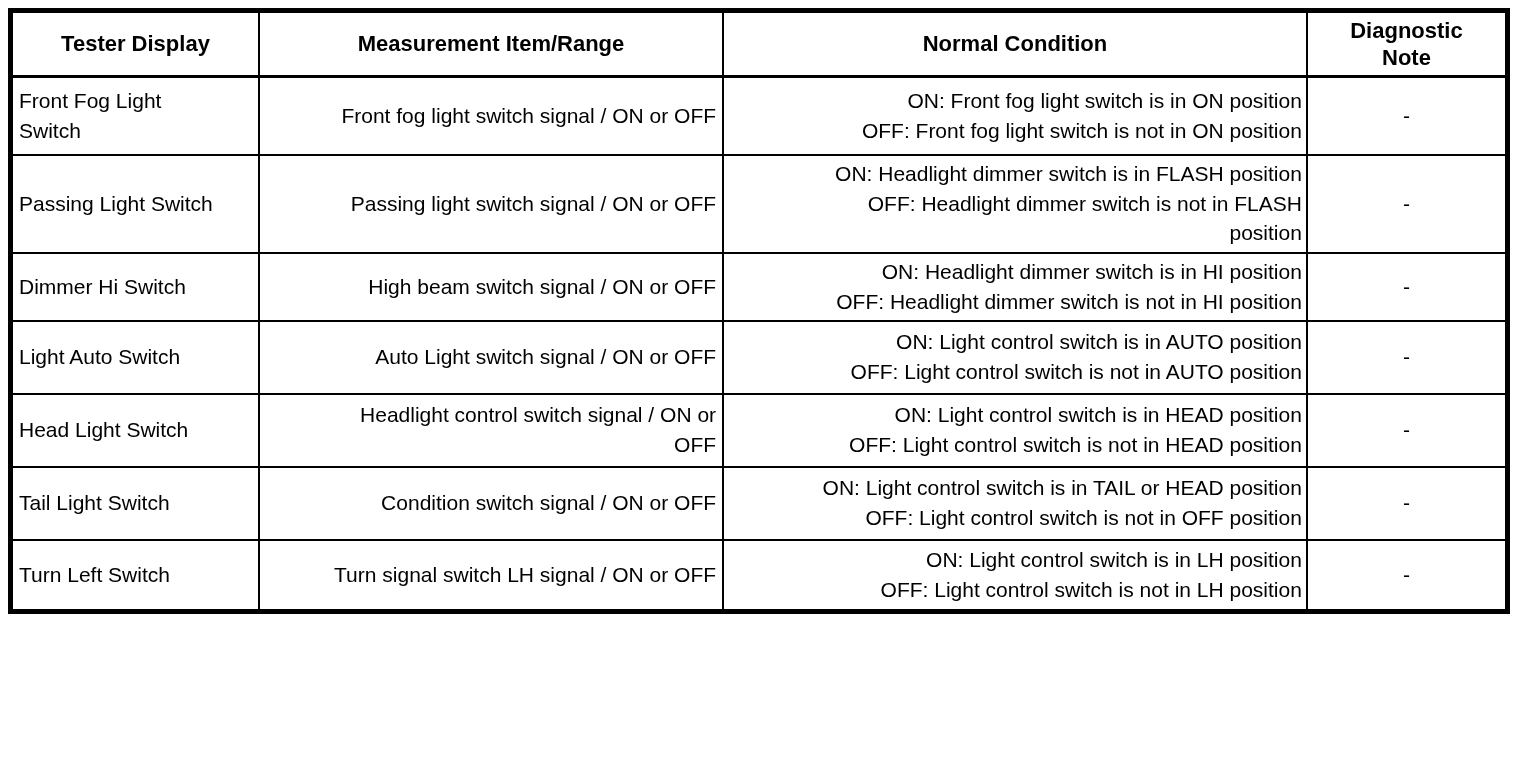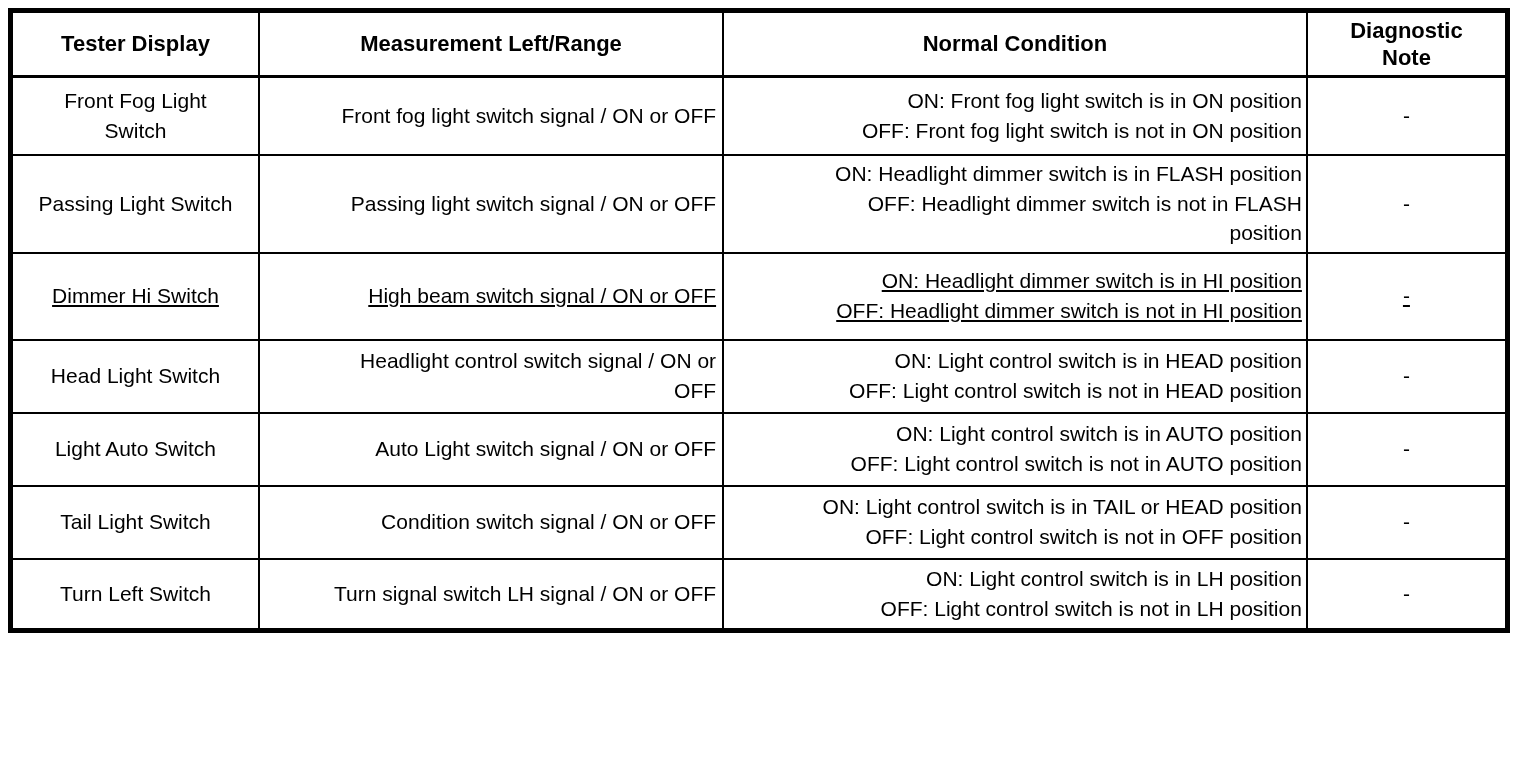--- a/index.html
+++ b/index.html
@@ -42,56 +42,56 @@
     height: 62px;
     line-height: 1.25;
     border-bottom: 3px solid #000000;
     padding: 0 4px;
   }
   td {
     font-size: 21px;
     line-height: 1.42;
   }
   td.tester {
-    text-align: center;
+    text-align: left;
     padding: 0 6px;
   }
   td.meas {
     text-align: right;
     padding: 0 6px;
   }
   td.cond {
     text-align: right;
     padding: 0 4px;
   }
   td.note {
     text-align: center;
     padding: 0 4px;
   }
   tr.h78 { height: 78px; }
   tr.h98 { height: 98px; }
-  tr.h74 { height: 87px; text-decoration: underline; }
+  tr.h74 { height: 68px; }
   tr.h73 { height: 73px; }
   tr.h72 { height: 72px; }
 </style>
 </head>
 <body>
 
 <div class="wrap">
   <table class="diag">
     <colgroup>
       <col class="c1">
         <col class="c2">
         <col class="c3">
         <col class="c4">
     </colgroup>
     <thead>
       <tr>
         <th>Tester Display</th>
-        <th>Measurement Left/Range</th>
+        <th>Measurement Item/Range</th>
         <th>Normal Condition</th>
         <th>Diagnostic
 Note</th>
       </tr>
     </thead>
     <tbody>
       <tr class="h78">
         <td class="tester">Front Fog Light
 Switch</td>
         <td class="meas">Front fog light switch signal / ON or OFF</td>
@@ -108,32 +108,32 @@
         <td class="note">-</td>
       </tr>
       <tr class="h74">
         <td class="tester">Dimmer Hi Switch</td>
         <td class="meas">High beam switch signal / ON or OFF</td>
         <td class="cond">ON: Headlight dimmer switch is in HI position
 OFF: Headlight dimmer switch is not in HI position</td>
         <td class="note">-</td>
       </tr>
       <tr class="h73">
+        <td class="tester">Light Auto Switch</td>
+        <td class="meas">Auto Light switch signal / ON or OFF</td>
+        <td class="cond">ON: Light control switch is in AUTO position
+OFF: Light control switch is not in AUTO position</td>
+        <td class="note">-</td>
+      </tr>
+      <tr class="h73">
         <td class="tester">Head Light Switch</td>
         <td class="meas">Headlight control switch signal / ON or
 OFF</td>
         <td class="cond">ON: Light control switch is in HEAD position
 OFF: Light control switch is not in HEAD position</td>
-        <td class="note">-</td>
-      </tr>
-      <tr class="h73">
-        <td class="tester">Light Auto Switch</td>
-        <td class="meas">Auto Light switch signal / ON or OFF</td>
-        <td class="cond">ON: Light control switch is in AUTO position
-OFF: Light control switch is not in AUTO position</td>
         <td class="note">-</td>
       </tr>
       <tr class="h73">
         <td class="tester">Tail Light Switch</td>
         <td class="meas">Condition switch signal / ON or OFF</td>
         <td class="cond">ON: Light control switch is in TAIL or HEAD position
 OFF: Light control switch is not in OFF position</td>
         <td class="note">-</td>
       </tr>
       <tr class="h72">

